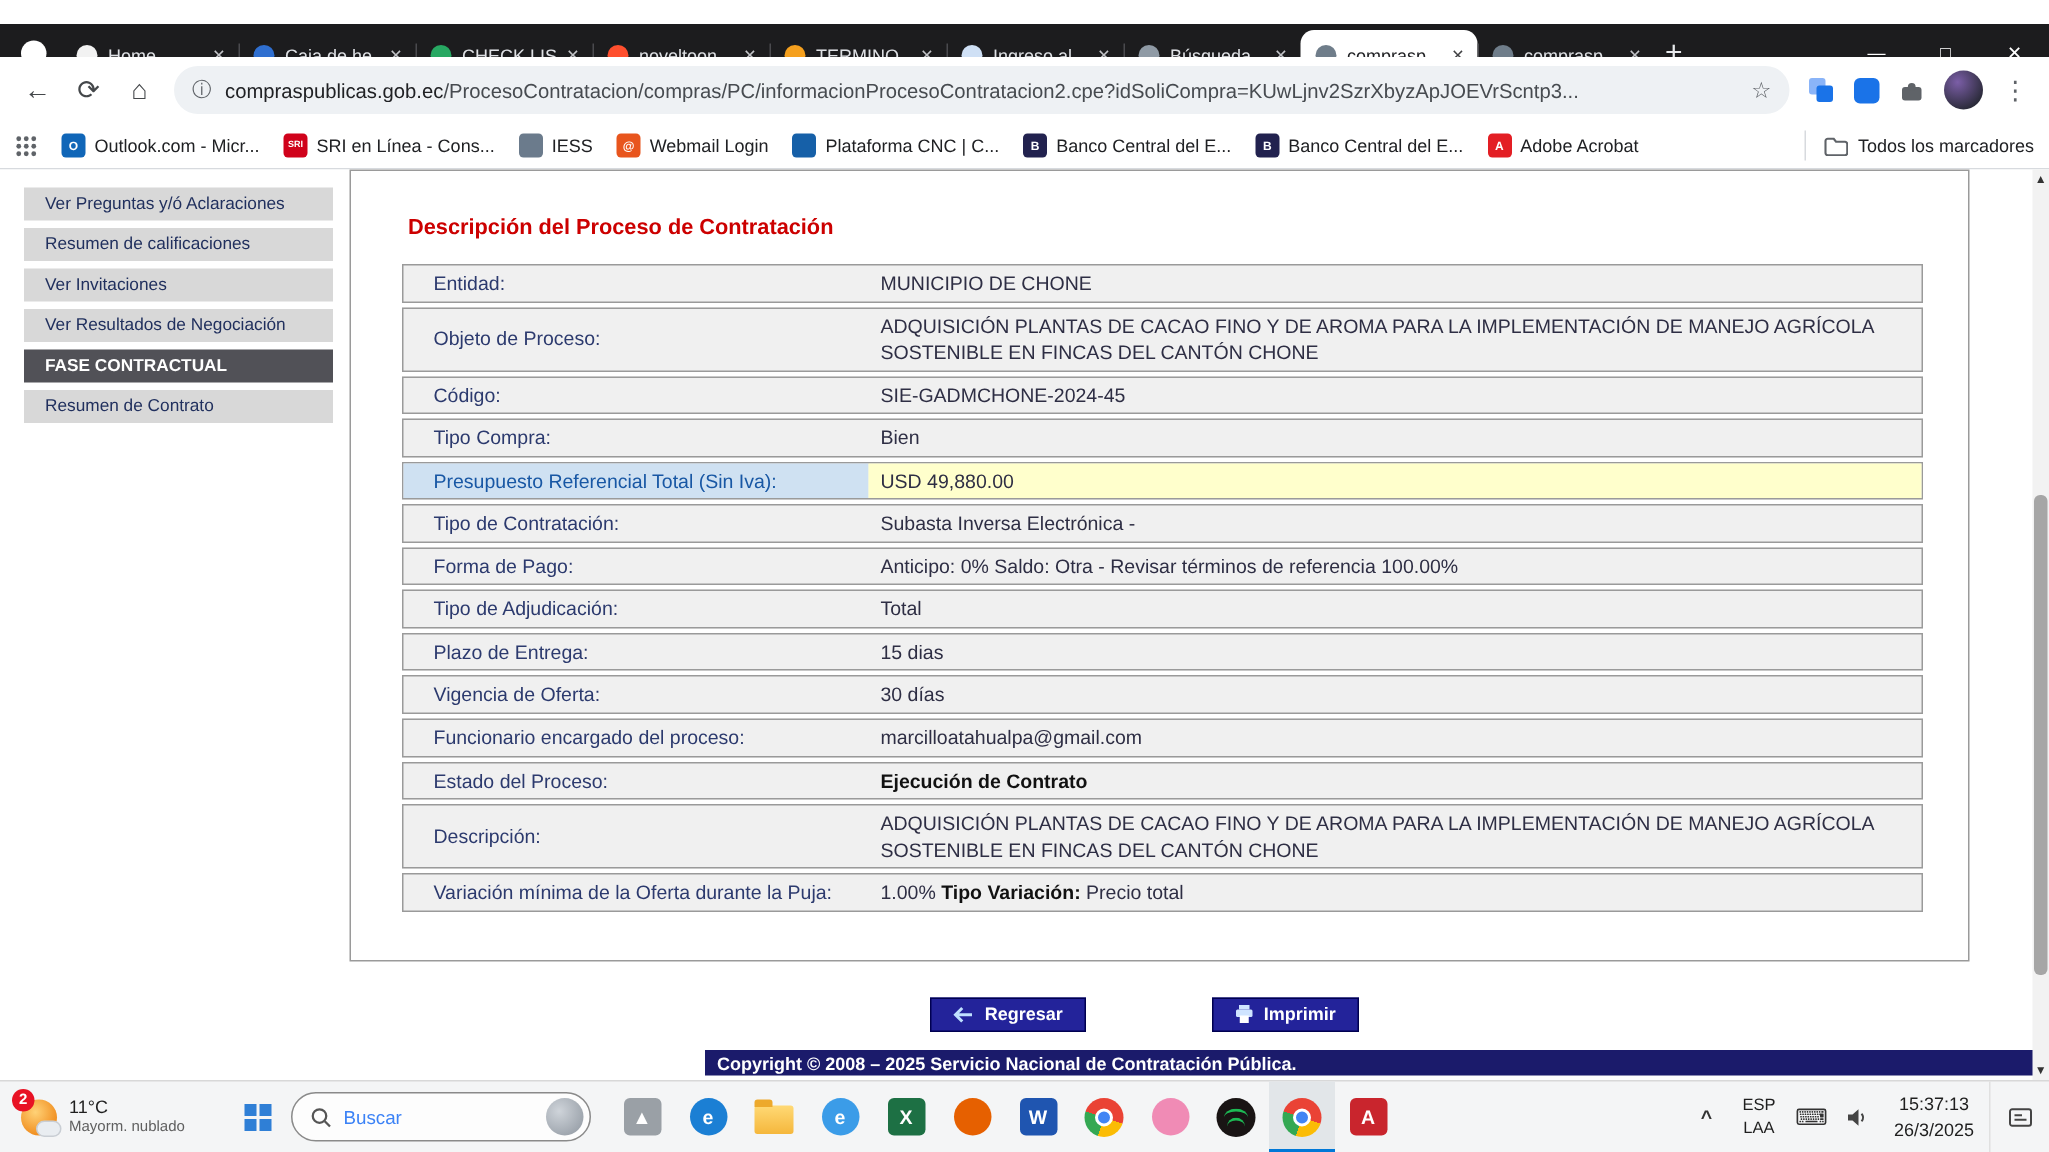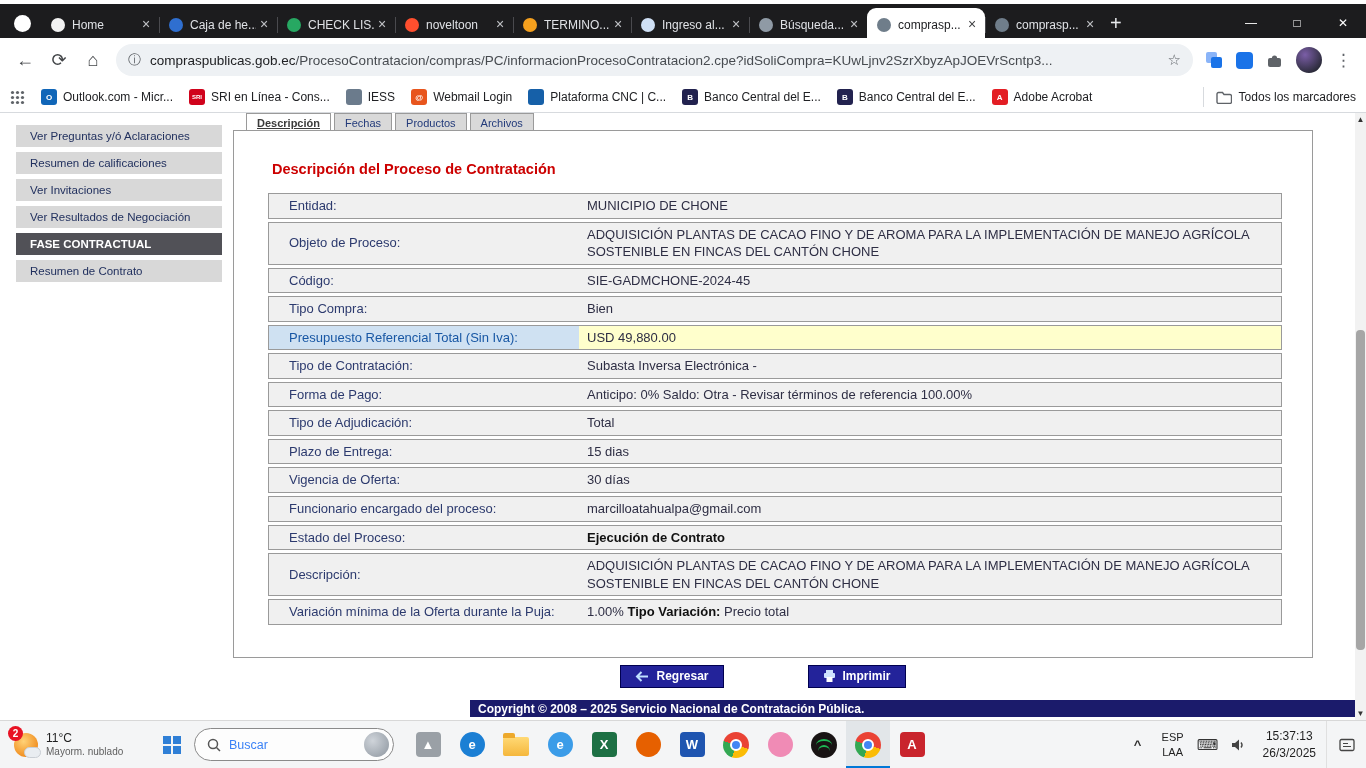--- a/index.html
+++ b/index.html
@@ -1,21 +1,21 @@
 <!DOCTYPE html>
 <html><head>
 <meta charset="utf-8">
 <style>
   *{margin:0;padding:0;box-sizing:border-box;}
   html,body{width:1366px;height:768px;overflow:hidden;background:#fff;
     font-family:"Liberation Sans",sans-serif;}
   .screen{position:relative;width:1366px;height:768px;background:#fff;overflow:hidden;}
 
   
-  .tabstrip{position:absolute;top:4px;left:0;right:0;height:38px;background:#1c1c1e;
+  .tabstrip{position:absolute;top:16px;left:0;right:0;height:38px;background:#1c1c1e;
     display:flex;align-items:flex-end;}
   .tab-circle{width:17px;height:17px;border-radius:50%;background:#fff;flex:none;
     margin:0 10px 10px 14px;}
   .btabs{display:flex;height:34px;}
   .btab{width:118px;height:34px;display:flex;align-items:center;padding:0 5px 0 10px;
     color:#dfe1e5;font-size:12px;border-radius:9px 9px 0 0;cursor:pointer;position:relative;}
   .btab:not(.active):not(:first-child)::before{content:"";position:absolute;left:0;top:9px;
     height:16px;width:1px;background:#4a4a4e;}
   .btab.active{background:#fff;color:#202124;}
   .favicon{width:14px;height:14px;border-radius:50%;flex:none;margin-right:7px;}
@@ -300,26 +300,20 @@
     <div class="sidebar" id="sidemenu">
         <div class="side-item">Ver Preguntas y/ó Aclaraciones</div>
         <div class="side-item">Resumen de calificaciones</div>
         <div class="side-item">Ver Invitaciones</div>
         <div class="side-item">Ver Resultados de Negociación</div>
         <div class="side-item header">FASE CONTRACTUAL</div>
         <div class="side-item">Resumen de Contrato</div>
       </div>
 
     <div class="panel">
-      <div class="ptabs" id="ptabs">
-          <div class="ptab active">Descripción</div>
-          <div class="ptab">Fechas</div>
-          <div class="ptab">Productos</div>
-          <div class="ptab">Archivos</div>
-        </div>
       <div class="pbox">
         <div class="ptitle">Descripción del Proceso de Contratación</div>
         <div class="itable" id="itable">
             <div class="irow">
               <div class="cell lab">Entidad:</div>
               <div class="cell val">MUNICIPIO DE CHONE</div>
             </div>
             <div class="irow">
               <div class="cell lab">Objeto de Proceso:</div>
               <div class="cell val">ADQUISICIÓN PLANTAS DE CACAO FINO Y DE AROMA PARA LA IMPLEMENTACIÓN DE MANEJO AGRÍCOLA SOSTENIBLE EN FINCAS DEL CANTÓN CHONE</div>

